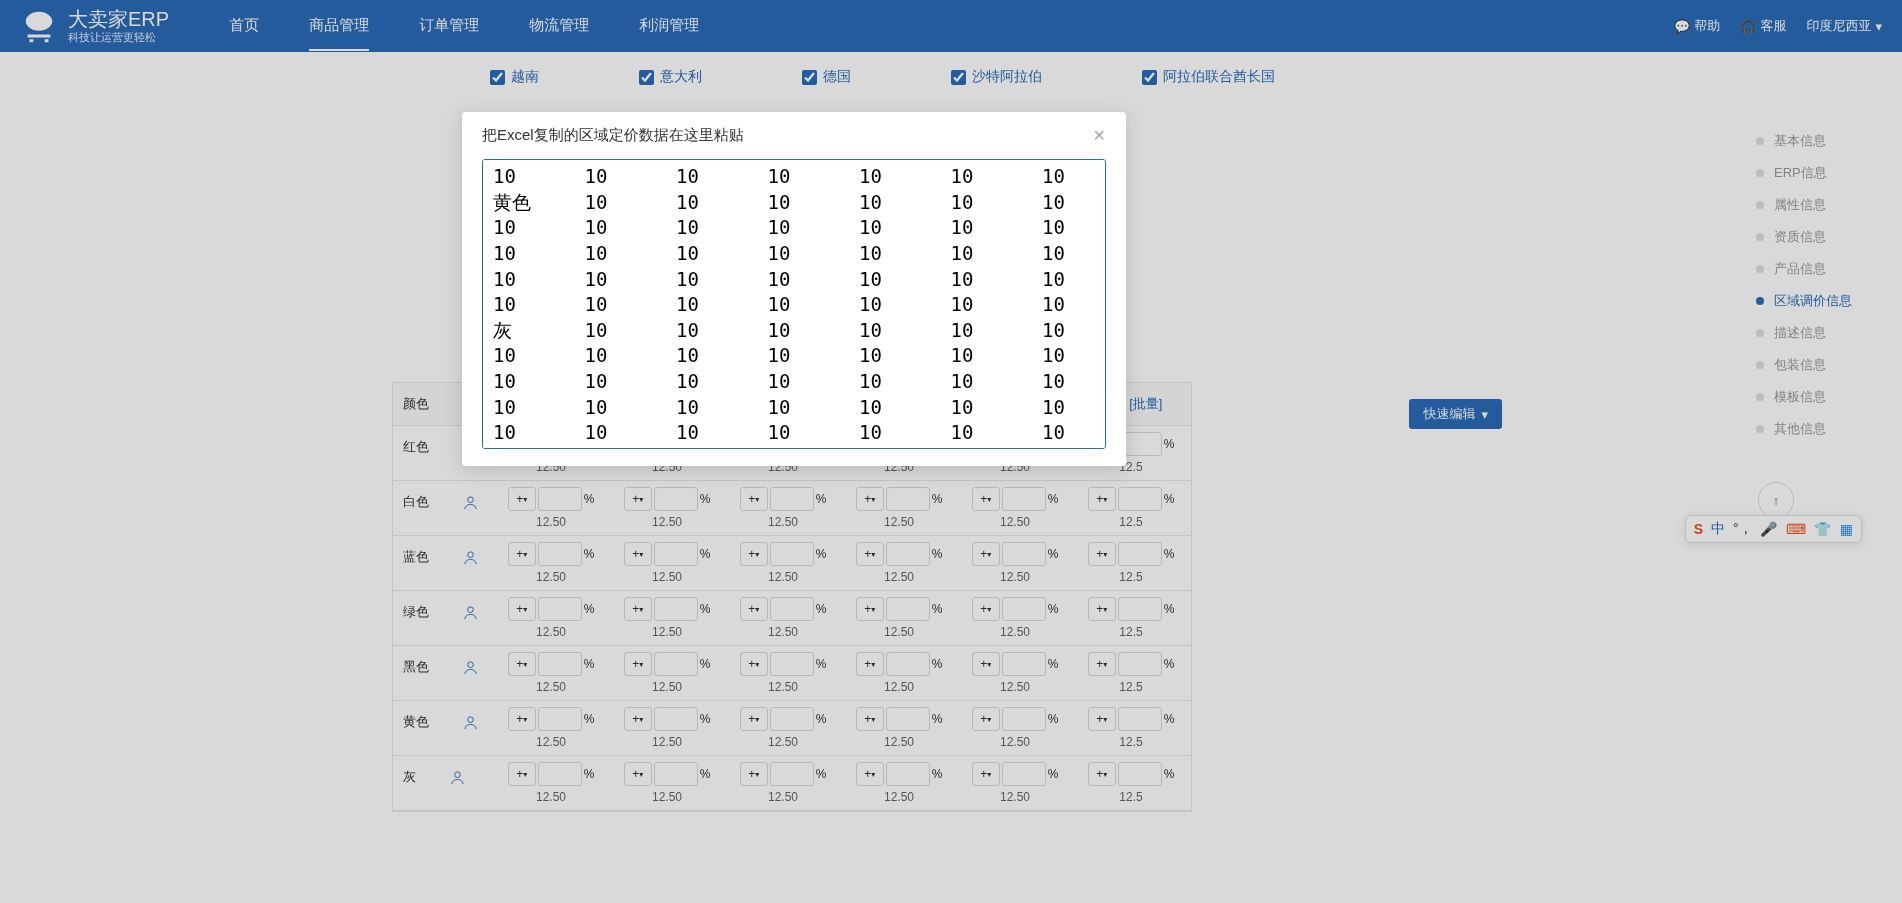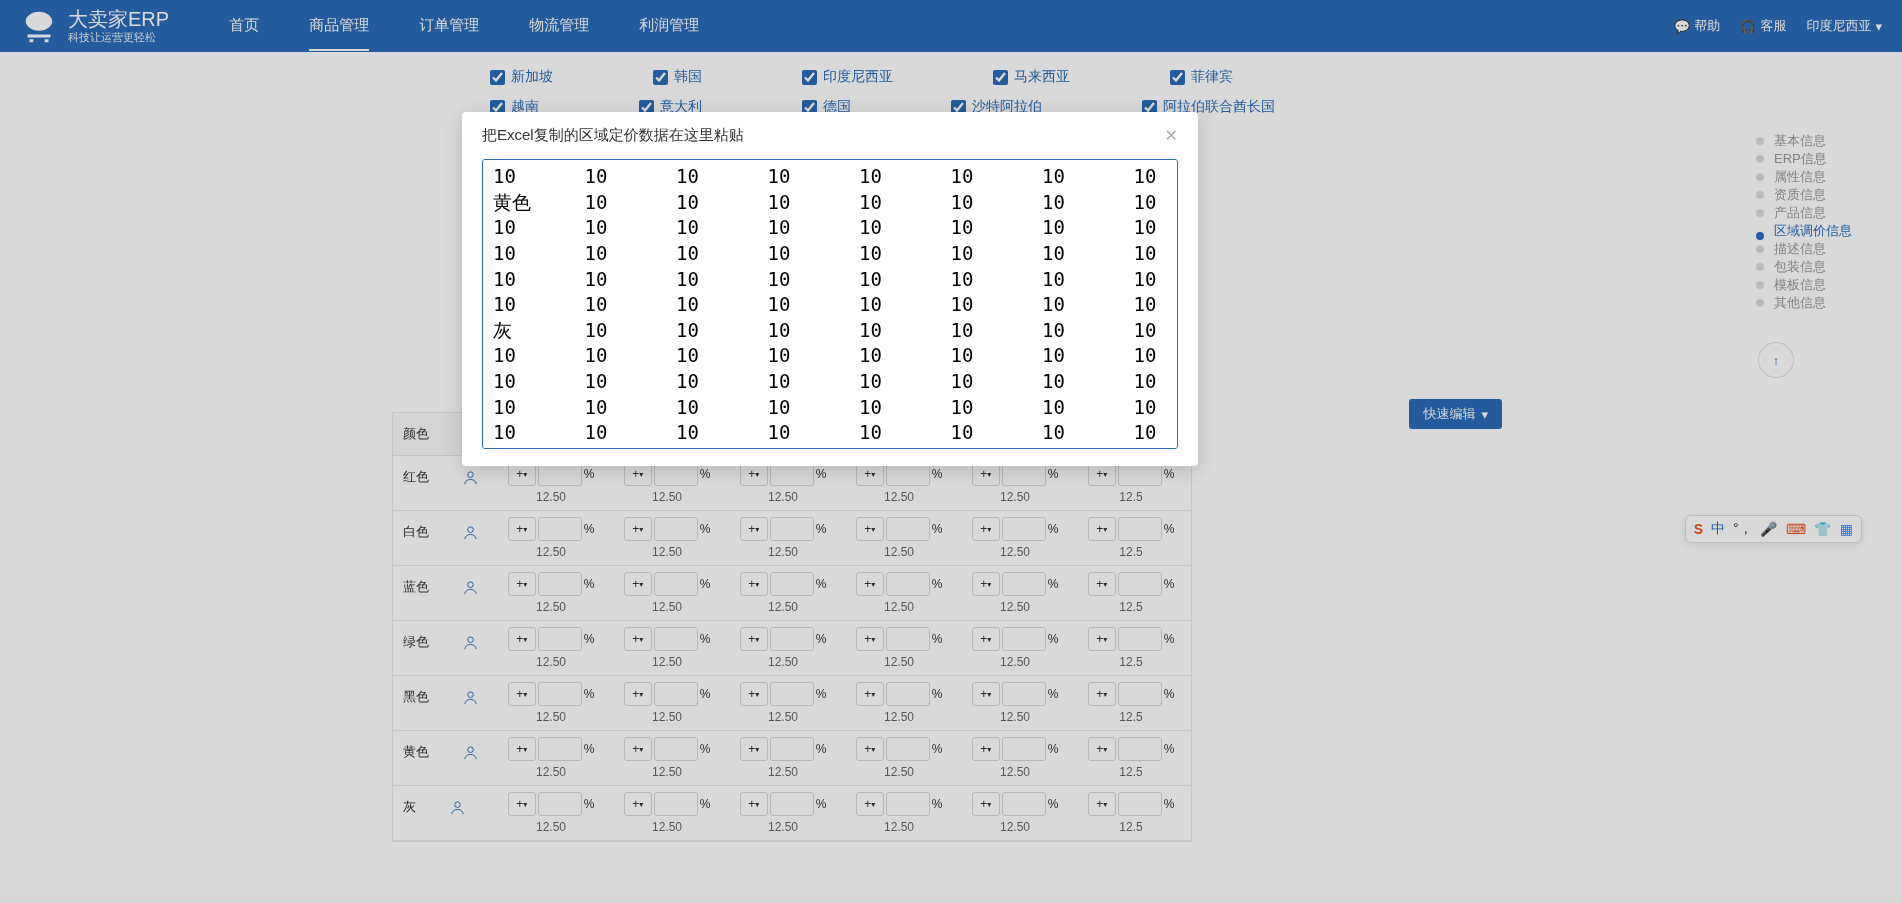--- a/index.html
+++ b/index.html
@@ -12,23 +12,23 @@
 .logo-sub{font-size:11px;opacity:.9;}
 .nav { display:flex; gap:50px;}
 .nav-item { color:#fff; font-size:15px; padding:14px 0; cursor:pointer;}
 .nav-item.active { border-bottom:2px solid #fff;}
 .header-right{margin-left:auto;display:flex;gap:20px;align-items:center;font-size:13px;}
 .hr-item{display:flex;align-items:center;gap:4px;cursor:pointer;}
 .content{position:relative;padding-top:10px;}
 .checkbox-row{display:flex;gap:100px;padding:6px 0 6px 490px;}
 .cb{display:flex;align-items:center;gap:6px;color:#2a6bb8;font-size:14px;}
 .cb input{width:15px;height:15px;accent-color:#2a6bb8;}
-.side-anchor{position:absolute;right:50px;top:80px;display:flex;flex-direction:column;font-size:13px;}
+.side-anchor{position:absolute;right:50px;top:80px;display:flex;flex-direction:column;gap:14px;font-size:13px;}
 .anchor-item{display:flex;align-items:center;gap:10px;color:#999;cursor:pointer;}
-.anchor-item.active{color:#2a6bb8;align-items:flex-end;}
+.anchor-item.active{color:#2a6bb8;}
 .dot{width:8px;height:8px;border-radius:50%;background:#ddd;}
 .anchor-item.active .dot{background:#2a6bb8;}
 .scroll-top{width:36px;height:36px;border:1px solid #ddd;border-radius:50%;display:flex;align-items:center;justify-content:center;margin-top:30px;margin-left:2px;color:#2a6bb8;cursor:pointer;}
 .table-wrap{margin:290px 0 0 392px;border:1px solid #e8e8e8;width:800px;}
 .th-row,.td-row{display:flex;border-bottom:1px solid #e8e8e8;}
 .th-row{background:#fafafa;}
 .cell{padding:12px 10px;}
 .col0{width:100px;}
 .user-icon{width:15px;height:15px;color:#2a6bb8;}
 .price-cols{display:flex;flex:1;}
@@ -36,21 +36,21 @@
 .pc-header{padding:12px 6px;text-align:center;}
 .input-group{display:flex;align-items:center;gap:2px;}
 .select{width:28px;height:24px;border:1px solid #d9d9d9;border-radius:3px;display:flex;align-items:center;justify-content:center;font-size:12px;background:#fff;}
 .num-input{width:44px;height:24px;border:1px solid #d9d9d9;border-radius:3px;padding:0 4px;}
 .pct{font-size:12px;}
 .sub-val{font-size:12px;color:#666;}
 .batch-link{color:#2a6bb8;}
 .fast-edit{position:absolute;right:400px;top:347px;background:#2a6bb8;color:#fff;padding:6px 14px;border-radius:3px;font-size:13px;display:flex;align-items:center;gap:6px;}
 
 .mask{position:absolute;inset:0;background:rgba(0,0,0,.15);}
-.modal{position:absolute;left:462px;top:112px;width:736px;background:#fff;border-radius:4px;box-shadow:0 4px 20px rgba(0,0,0,.15);}
+.modal{position:absolute;left:462px;top:112px;width:664px;background:#fff;border-radius:4px;box-shadow:0 4px 20px rgba(0,0,0,.15);}
 .modal-header{padding:14px 20px;display:flex;justify-content:space-between;align-items:center;}
 .modal-title{font-size:15px;}
 .close{color:#aaa;cursor:pointer;font-size:16px;}
 .modal-body{padding:0 20px 14px;}
 .paste-area{width:100%;height:290px;border:1px solid #2a6bb8;border-radius:3px;padding:4px 10px;font-family:monospace;font-size:19px;line-height:1.35;overflow-y:scroll;resize:none;white-space:pre;outline:none;}
 .modal-footer{padding:10px 20px;display:flex;justify-content:flex-end;gap:10px;}
 .btn{padding:5px 16px;border-radius:3px;border:1px solid #d9d9d9;background:#fff;cursor:pointer;font-size:13px;}
 .btn.primary{background:#2a8cff;border-color:#2a8cff;color:#fff;}
 
 .ime{position:absolute;right:40px;bottom:360px;background:#fff;border:1px solid #ddd;border-radius:6px;padding:4px 8px;display:flex;gap:8px;align-items:center;box-shadow:0 2px 8px rgba(0,0,0,.1);}
@@ -90,42 +90,20 @@
         <span>▾</span>
       </div>
   </div>
 </div>
 
 <div class="content">
   <div id="cb-rows">
       <div class="checkbox-row">
         <label class="cb">
           <input type="checkbox" checked="" style="">
-          <span>新加坡</span>
-        </label>
-        <label class="cb">
-          <input type="checkbox" checked="" style="">
-          <span>韩国</span>
-        </label>
-        <label class="cb">
-          <input type="checkbox" checked="" style="">
-          <span>印度尼西亚</span>
-        </label>
-        <label class="cb">
-          <input type="checkbox" checked="" style="">
-          <span>马来西亚</span>
-        </label>
-        <label class="cb">
-          <input type="checkbox" checked="" style="">
-          <span>菲律宾</span>
-        </label>
-      </div>
-      <div class="checkbox-row">
-        <label class="cb">
-          <input type="checkbox" checked="" style="">
           <span>越南</span>
         </label>
         <label class="cb">
           <input type="checkbox" checked="" style="">
           <span>意大利</span>
         </label>
         <label class="cb">
           <input type="checkbox" checked="" style="">
           <span>德国</span>
         </label>

